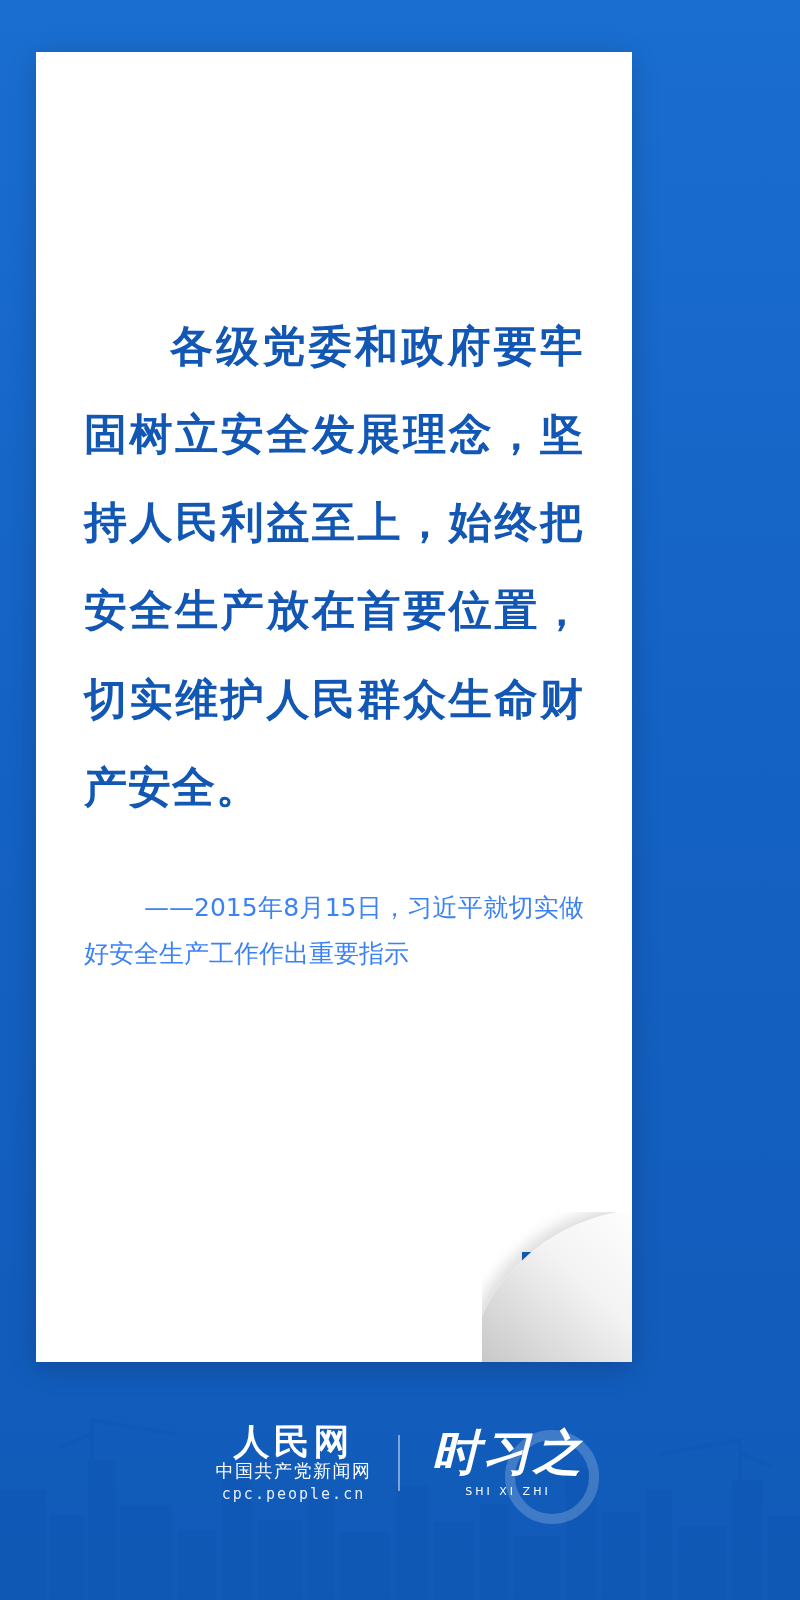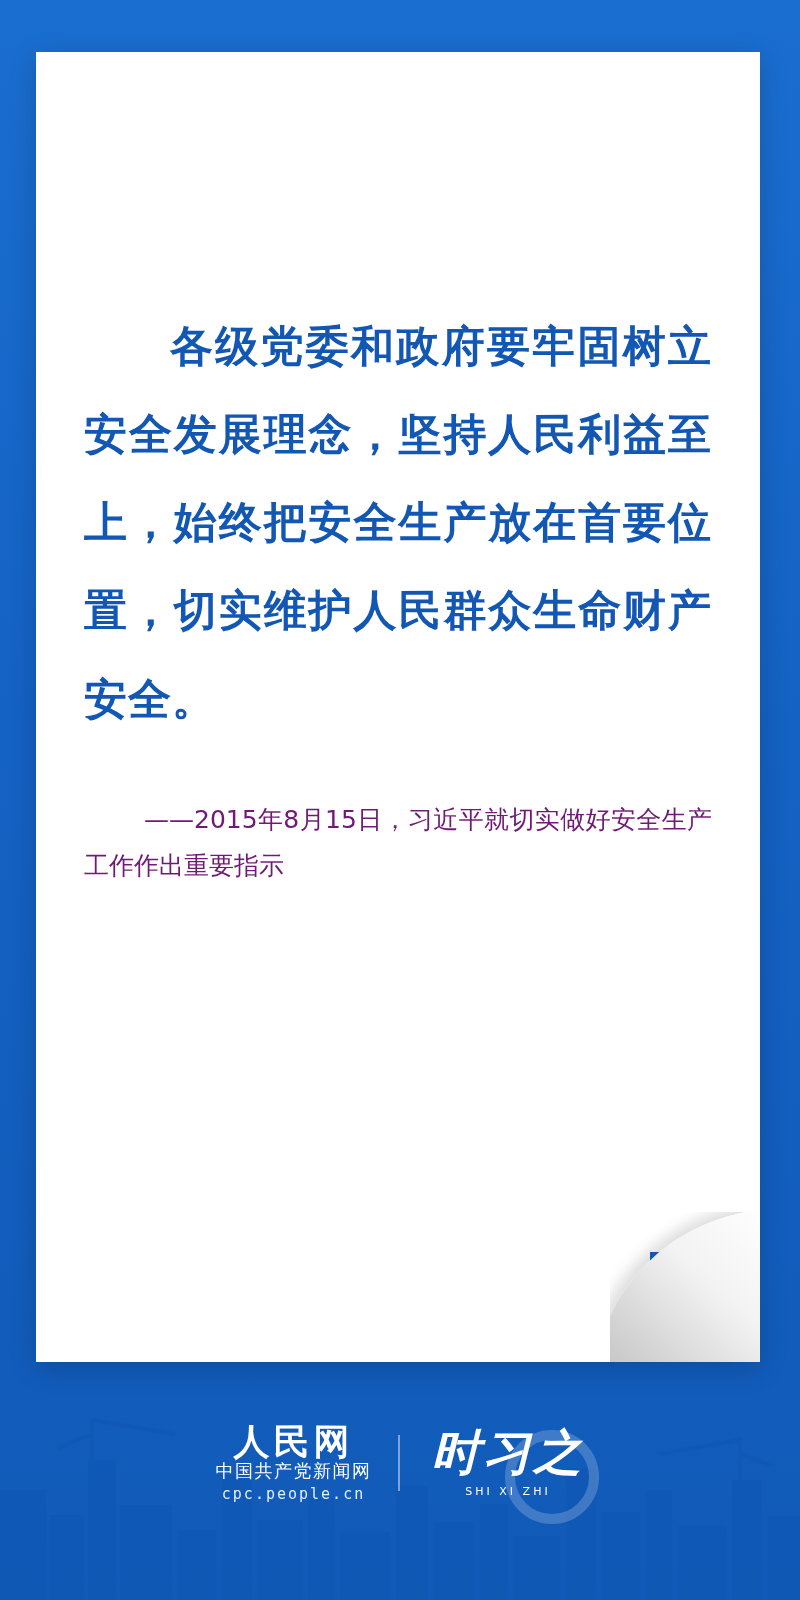--- a/index.html
+++ b/index.html
@@ -30,21 +30,21 @@
     width: 800px;
     height: 300px;
     opacity: 0.45;
   }
 
   
   .card {
     position: absolute;
     left: 36px;
     top: 52px;
-    width: 724px;
+    width: 596px;
     height: 1310px;
     background: #ffffff;
     box-shadow: 0 6px 26px rgba(0, 0, 0, 0.18);
   }
 
   .card-inner {
     position: absolute;
     left: 0;
     top: 0;
     right: 0;
@@ -60,21 +60,21 @@
     font-size: 43px;
     line-height: 2.05;
     letter-spacing: 1px;
     text-align: justify;
     text-indent: 86px;
     margin: 0;
   }
 
   .attribution {
     margin-top: 54px;
-    color: #701a75;
+    color: #3b82f6;
     font-family: "DejaVu Sans", "Liberation Sans", sans-serif;
     font-size: 25px;
     line-height: 1.85;
     text-align: justify;
     text-indent: 60px;
   }
 
   
   .curl {
     position: absolute;

